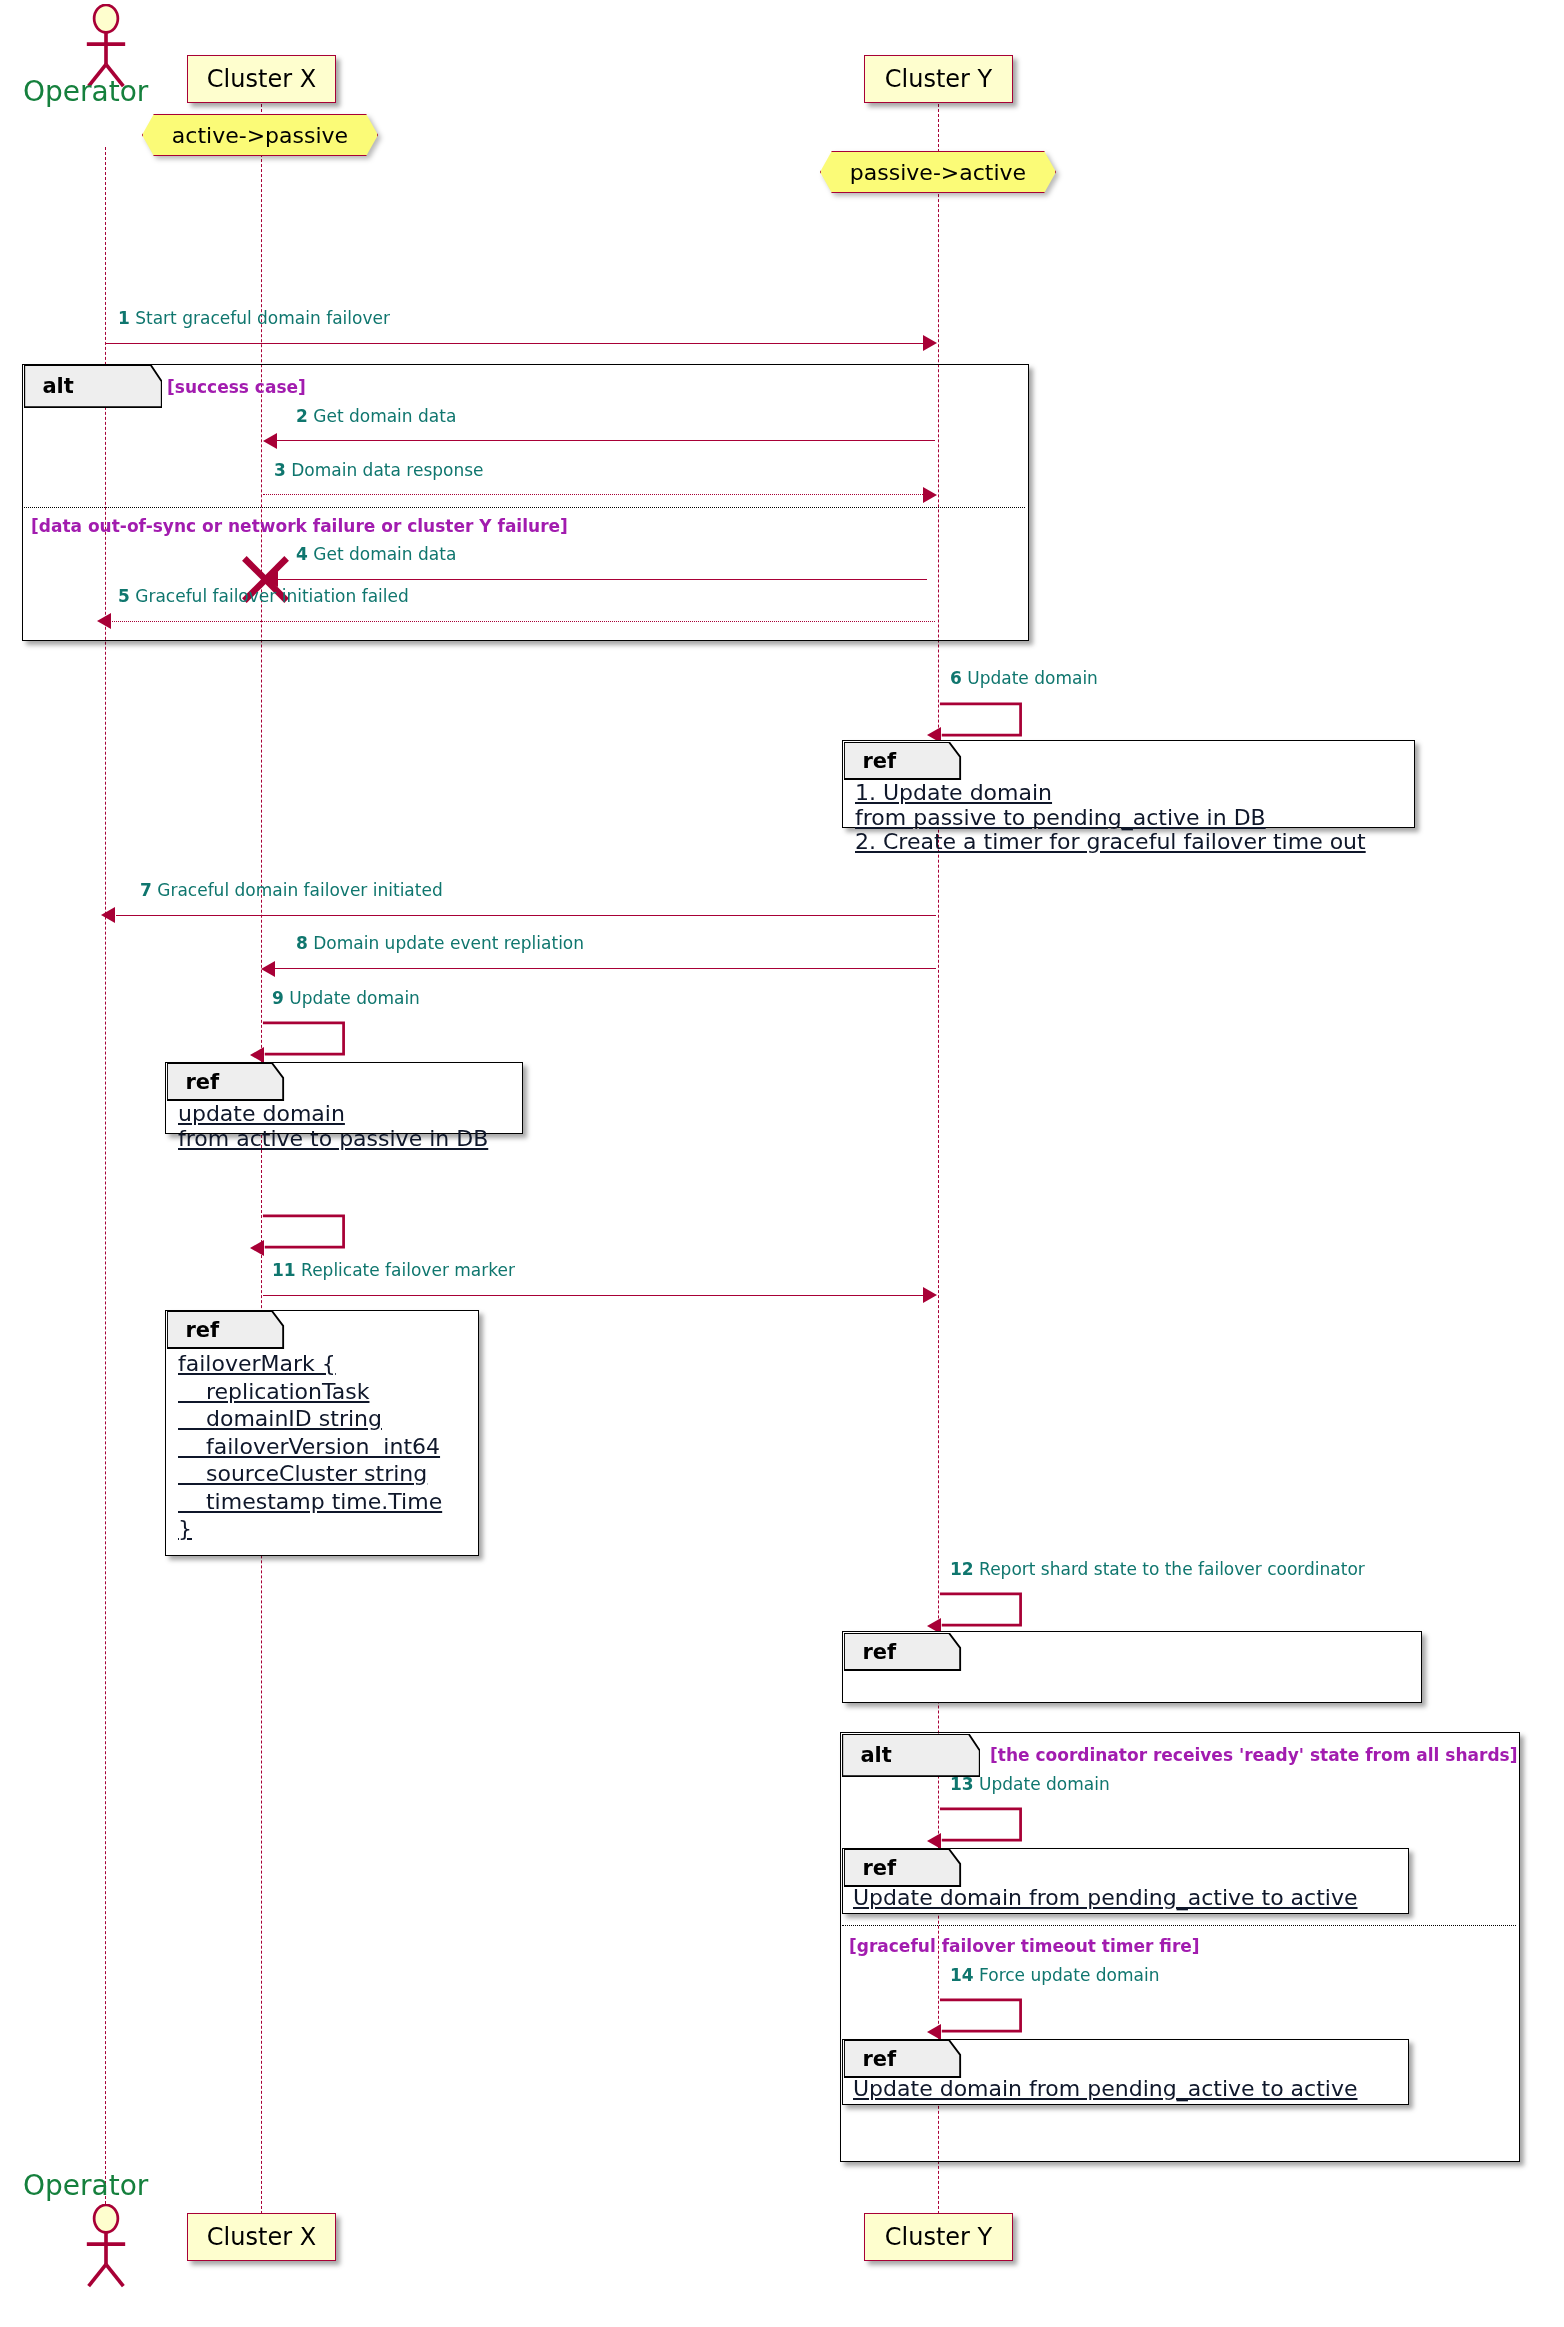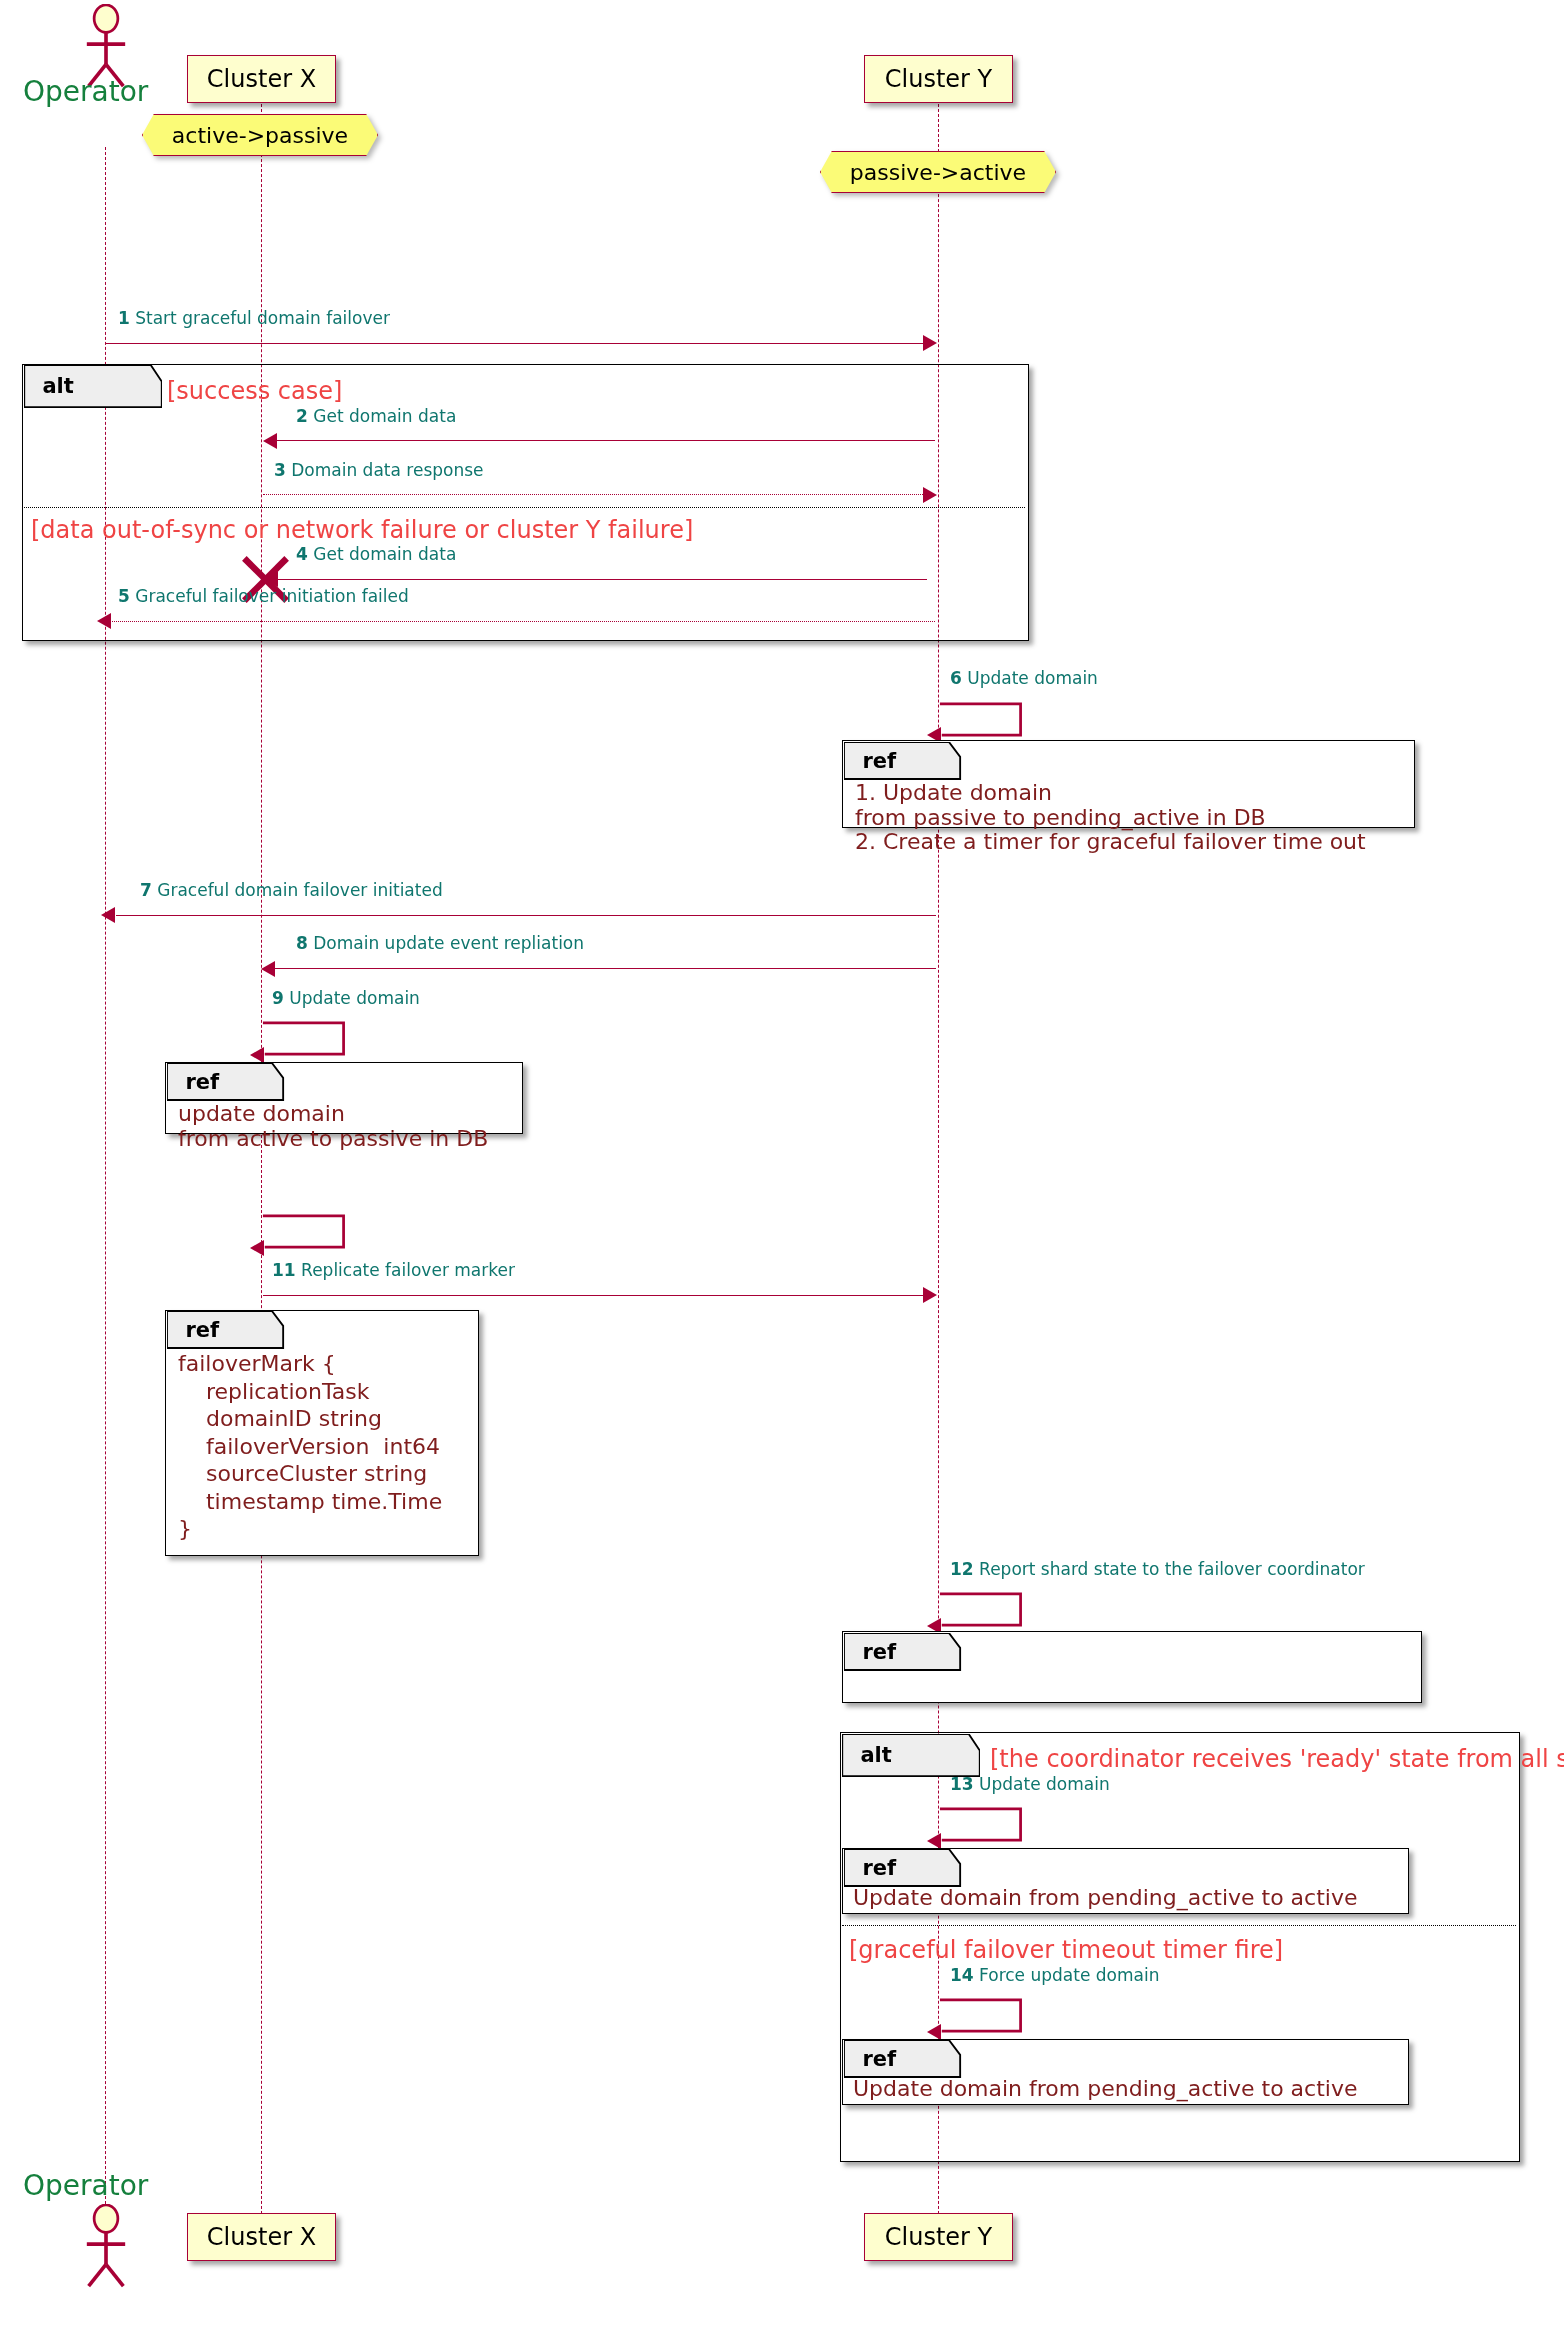--- a/index.html
+++ b/index.html
@@ -27,27 +27,27 @@
      display:flex;align-items:center;justify-content:center;font-size:22px;color:#000;
      clip-path:polygon(0% 50%,5% 0%,95% 0%,100% 50%,95% 100%,5% 100%);
      box-shadow:3.7px 3.7px 4.6px rgba(0,0,0,.3);}
   .hexwrap{position:absolute;filter:drop-shadow(3.7px 3.7px 2.8px rgba(0,0,0,.28));}
 
   
   .frag{position:absolute;border:1.8px solid #000;background:transparent;
         box-shadow:3.7px 3.7px 4.6px rgba(0,0,0,.35);}
   .fragtag{position:absolute;background:#EEEEEE;font-weight:bold;font-size:21px;
         color:#000;display:flex;align-items:center;box-sizing:border-box;padding-left:18.4px;}
-  .fragcond{position:absolute;font-weight:normal;font-size:24px;color:#ef4444;white-space:nowrap;}
+  .fragcond{position:absolute;font-weight:bold;font-size:17px;color:#a21caf;white-space:nowrap;}
   .elseline{position:absolute;height:0;border-top:1.8px dotted #000;}
 
   
   .refbox{position:absolute;border:1.8px solid #000;background:#FFFFFF;
         box-shadow:3.7px 3.7px 4.6px rgba(0,0,0,.35);box-sizing:border-box;}
-  .refbody{position:absolute;font-size:22px;color:#7f1d1d;line-height:1.12;white-space:pre;}
+  .refbody{position:absolute;font-size:22px;color:#0f172a;line-height:1.12;white-space:pre;text-decoration:underline;}
 
   
   .stick{position:absolute;}
 </style>
 </head>
 <body>
 
 <div id="canvas">
 
   <div class="lifeline" style="left:105px;top:147px;height:2112px;"></div>

